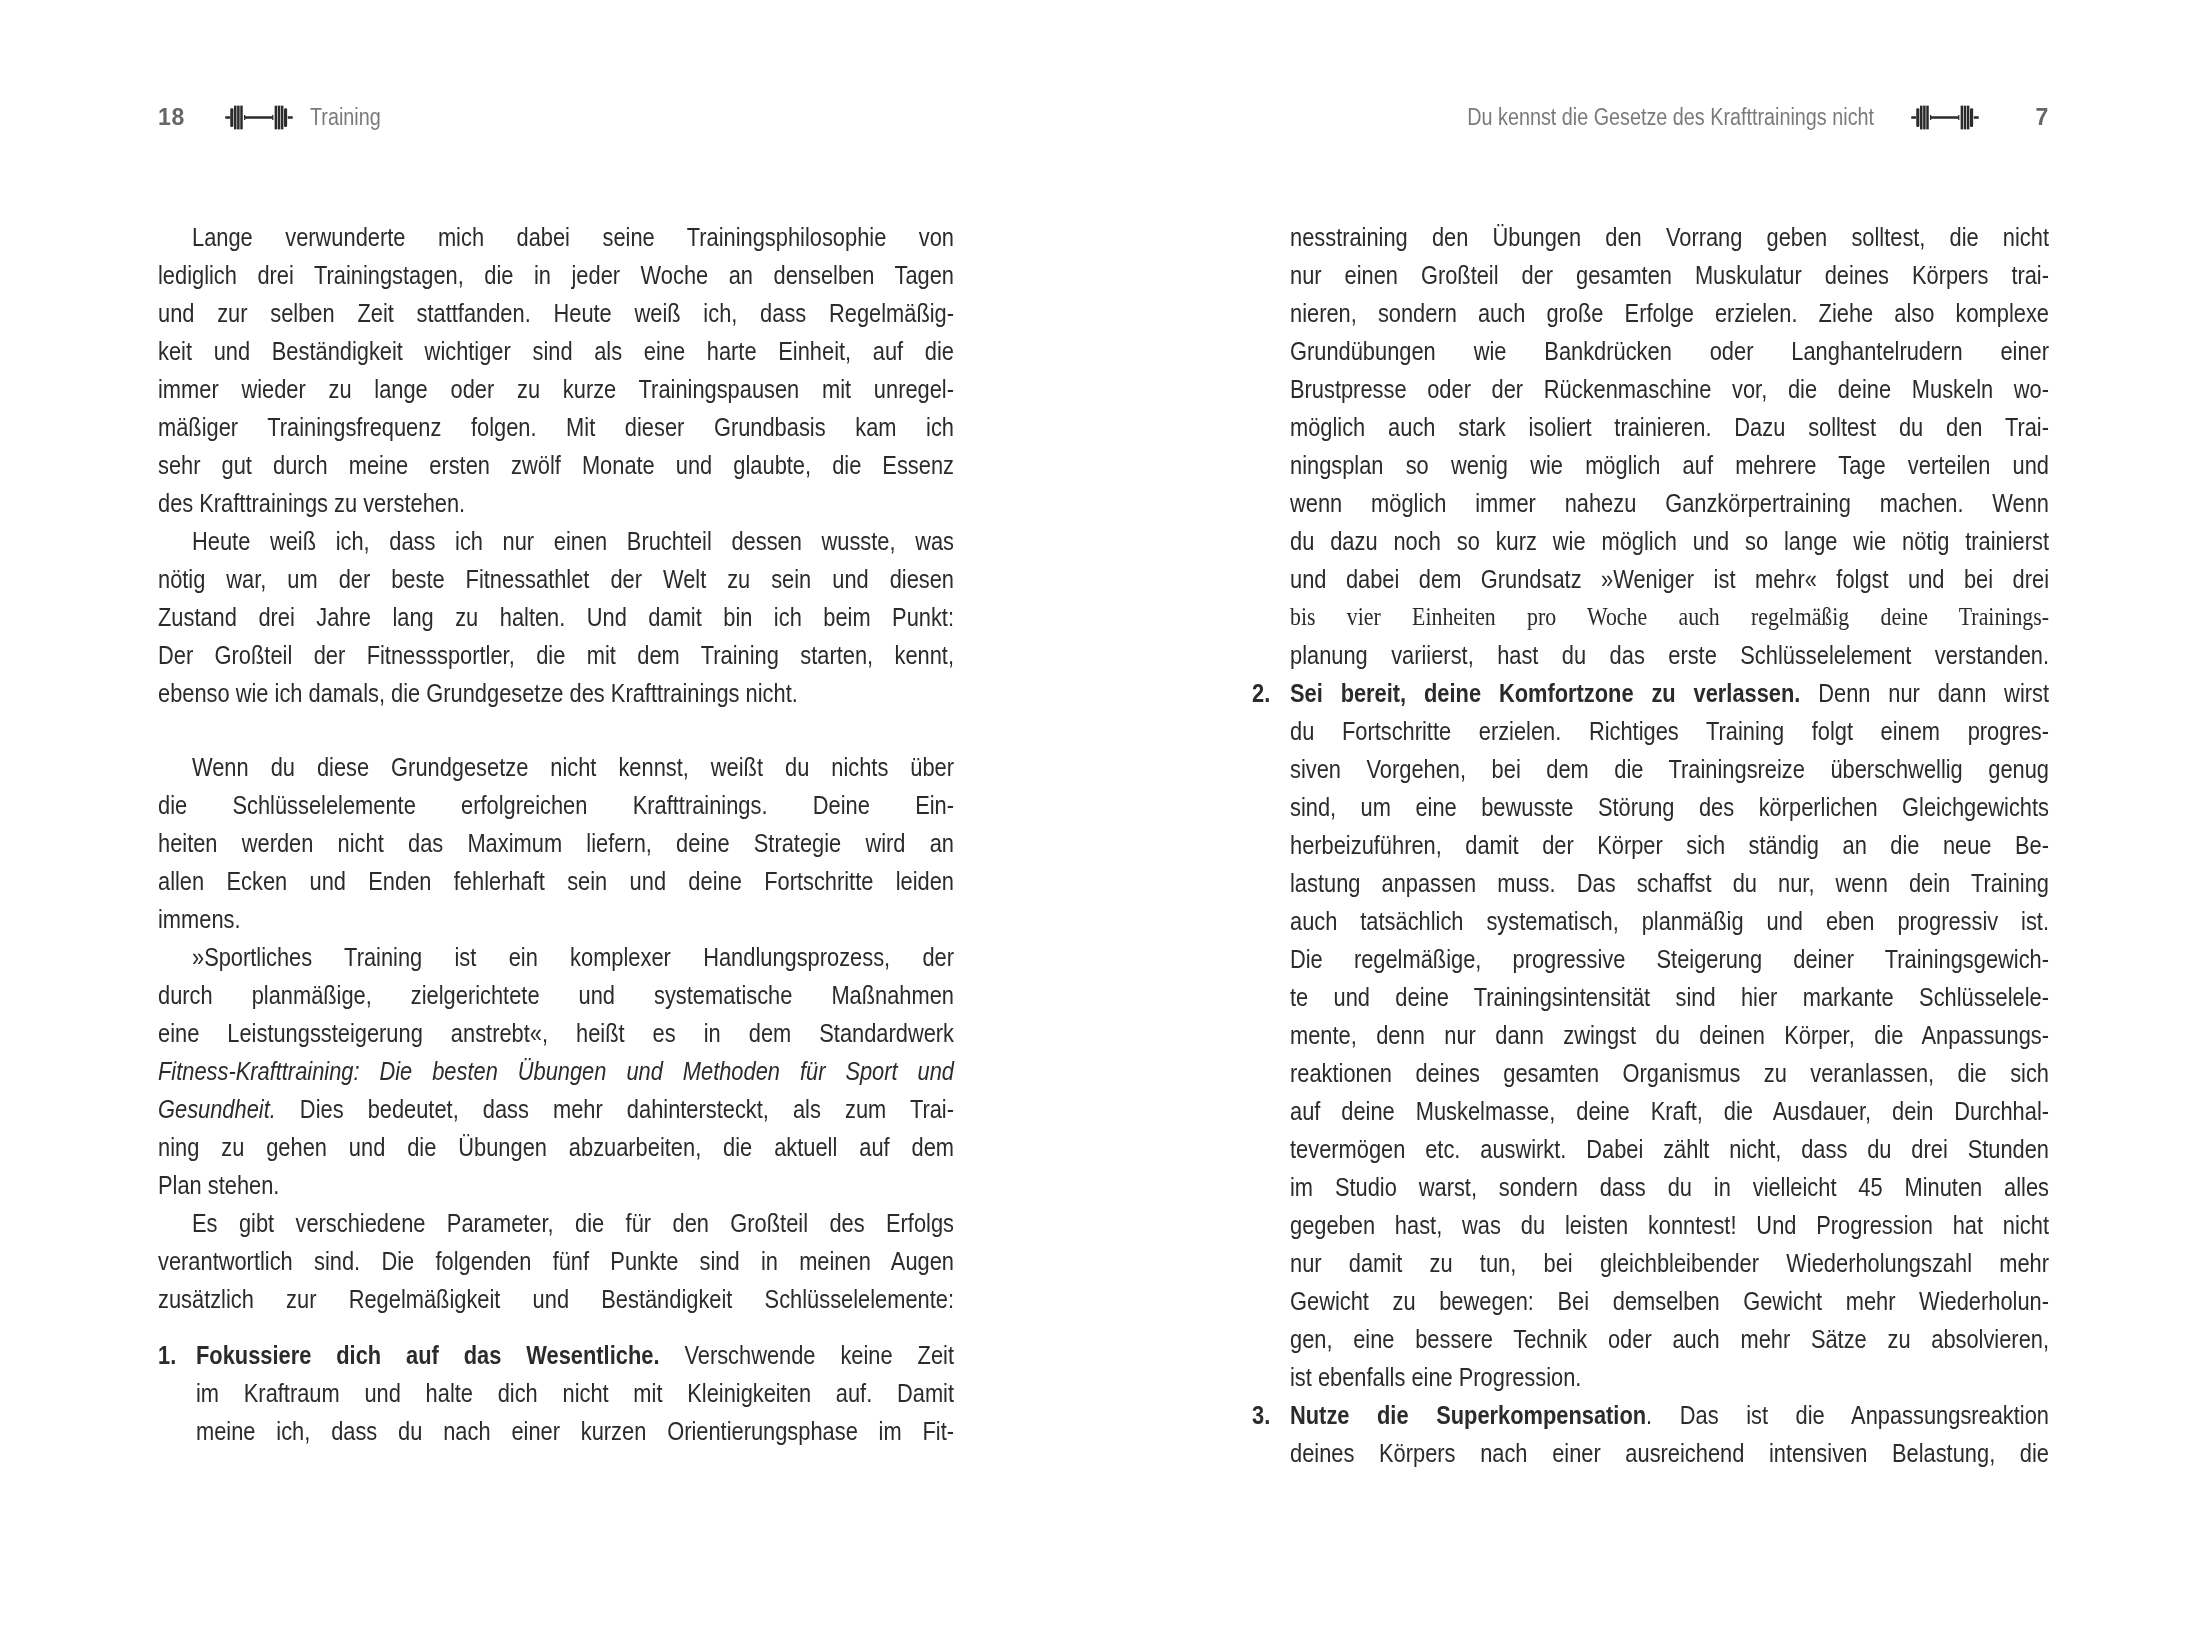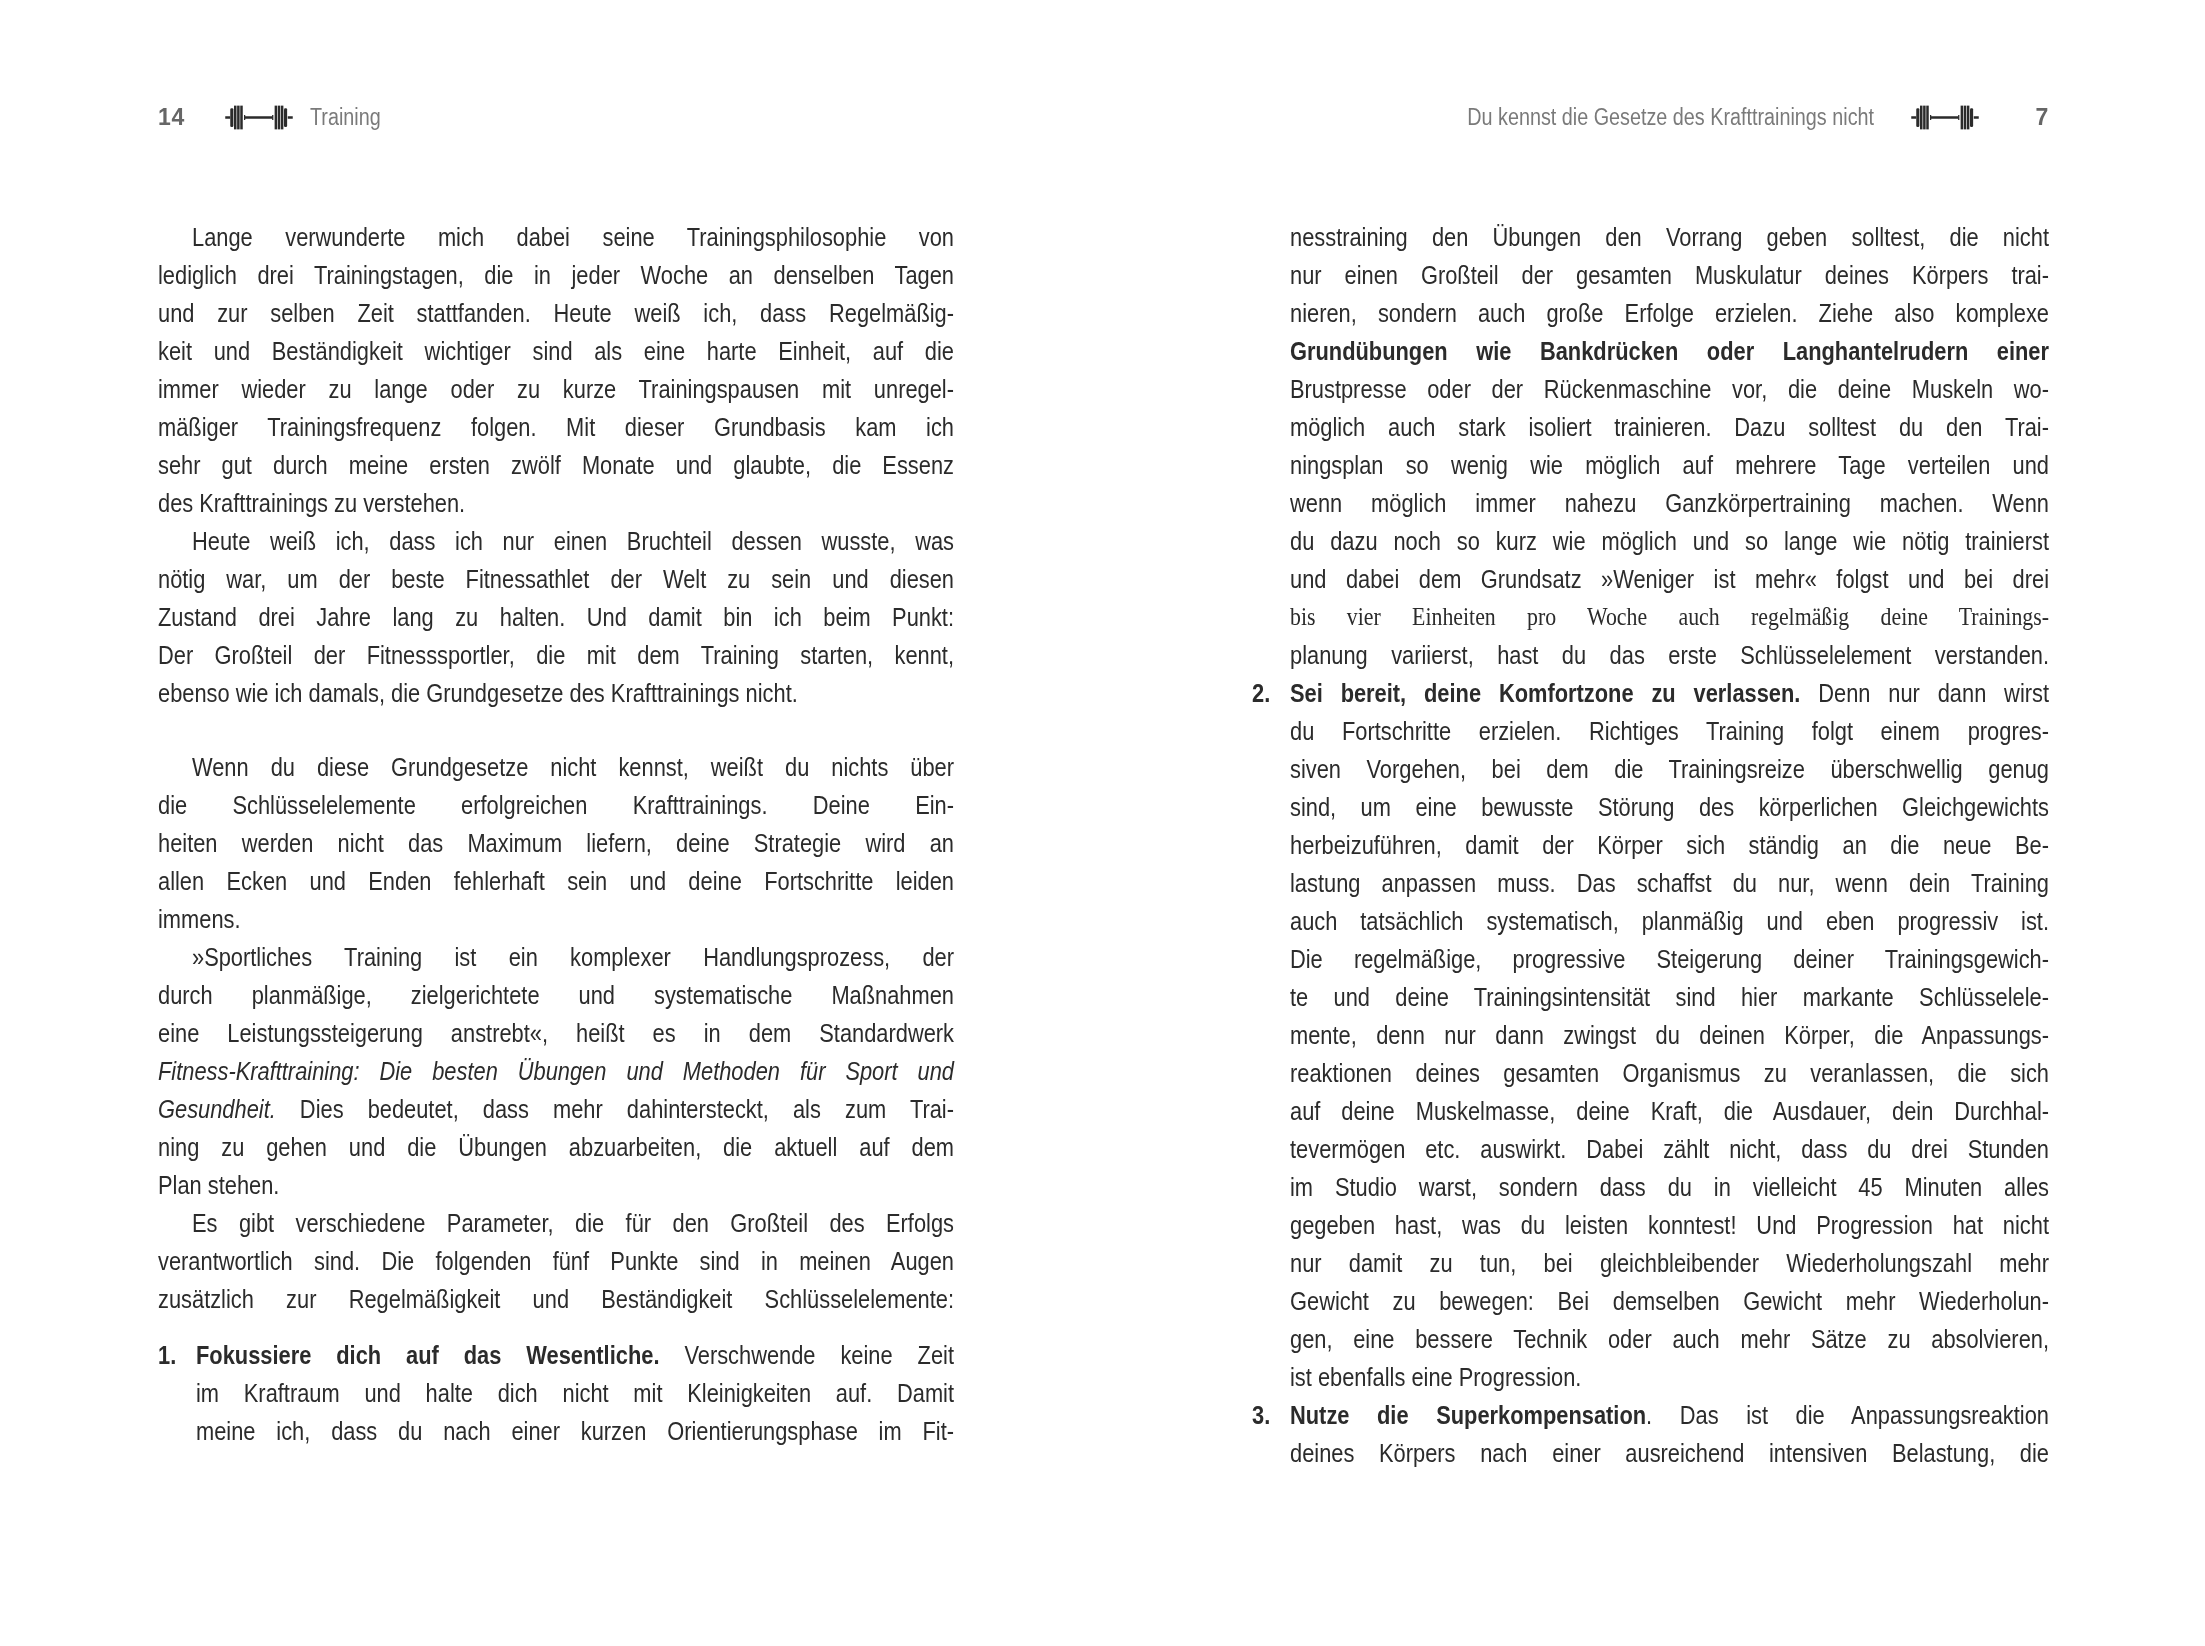--- a/index.html
+++ b/index.html
@@ -27,21 +27,21 @@
   .gap { height:17.7px; }
   .num { position:absolute; left:0; top:0; font-weight:bold; }
   b { font-weight:bold; }
   i { font-style:italic; }
   .cond { display:block; width:100%; transform:scaleX(0.84); transform-origin:left center; width:119.05%; }
 </style>
 </head>
 <body>
 
 <div class="header left">
-  <span class="pagenum">14</span>
+  <span class="pagenum">18</span>
   <svg class="dumbbell" viewBox="0 0 108 40">
     <rect x="0" y="18" width="8" height="4" fill="#2b2b2b"></rect>
     <rect x="8" y="5" width="5" height="30" rx="2" fill="#2b2b2b"></rect>
     <rect x="14" y="1" width="4" height="38" fill="#2b2b2b"></rect>
     <rect x="19" y="1" width="4" height="38" fill="#2b2b2b"></rect>
     <rect x="24" y="1" width="4" height="38" fill="#2b2b2b"></rect>
     <rect x="30" y="16" width="2" height="8" fill="#2b2b2b"></rect>
     <rect x="30" y="18" width="46" height="4" fill="#2b2b2b"></rect>
     <rect x="75" y="16" width="2" height="8" fill="#2b2b2b"></rect>
     <rect x="79" y="1" width="4" height="38" fill="#2b2b2b"></rect>
@@ -179,21 +179,21 @@
   <div id="right-cont">
       <div class="line" style="padding-left: 38px;">
         <div class="cond" style="text-align: justify; text-align-last: justify;"><span>nesstraining den Übungen den Vorrang geben solltest, die nicht</span></div>
       </div>
       <div class="line" style="padding-left: 38px;">
         <div class="cond" style="text-align: justify; text-align-last: justify;"><span>nur einen Großteil der gesamten Muskulatur deines Körpers trai-</span></div>
       </div>
       <div class="line" style="padding-left: 38px;">
         <div class="cond" style="text-align: justify; text-align-last: justify;"><span>nieren, sondern auch große Erfolge erzielen. Ziehe also komplexe</span></div>
       </div>
-      <div class="line" style="padding-left: 38px; font-weight: bold;">
+      <div class="line" style="padding-left: 38px;">
         <div class="cond" style="text-align: justify; text-align-last: justify;"><span>Grundübungen wie Bankdrücken oder Langhantelrudern einer</span></div>
       </div>
       <div class="line" style="padding-left: 38px;">
         <div class="cond" style="text-align: justify; text-align-last: justify;"><span>Brustpresse oder der Rückenmaschine vor, die deine Muskeln wo-</span></div>
       </div>
       <div class="line" style="padding-left: 38px;">
         <div class="cond" style="text-align: justify; text-align-last: justify;"><span>möglich auch stark isoliert trainieren. Dazu solltest du den Trai-</span></div>
       </div>
       <div class="line" style="padding-left: 38px;">
         <div class="cond" style="text-align: justify; text-align-last: justify;"><span>ningsplan so wenig wie möglich auf mehrere Tage verteilen und</span></div>

